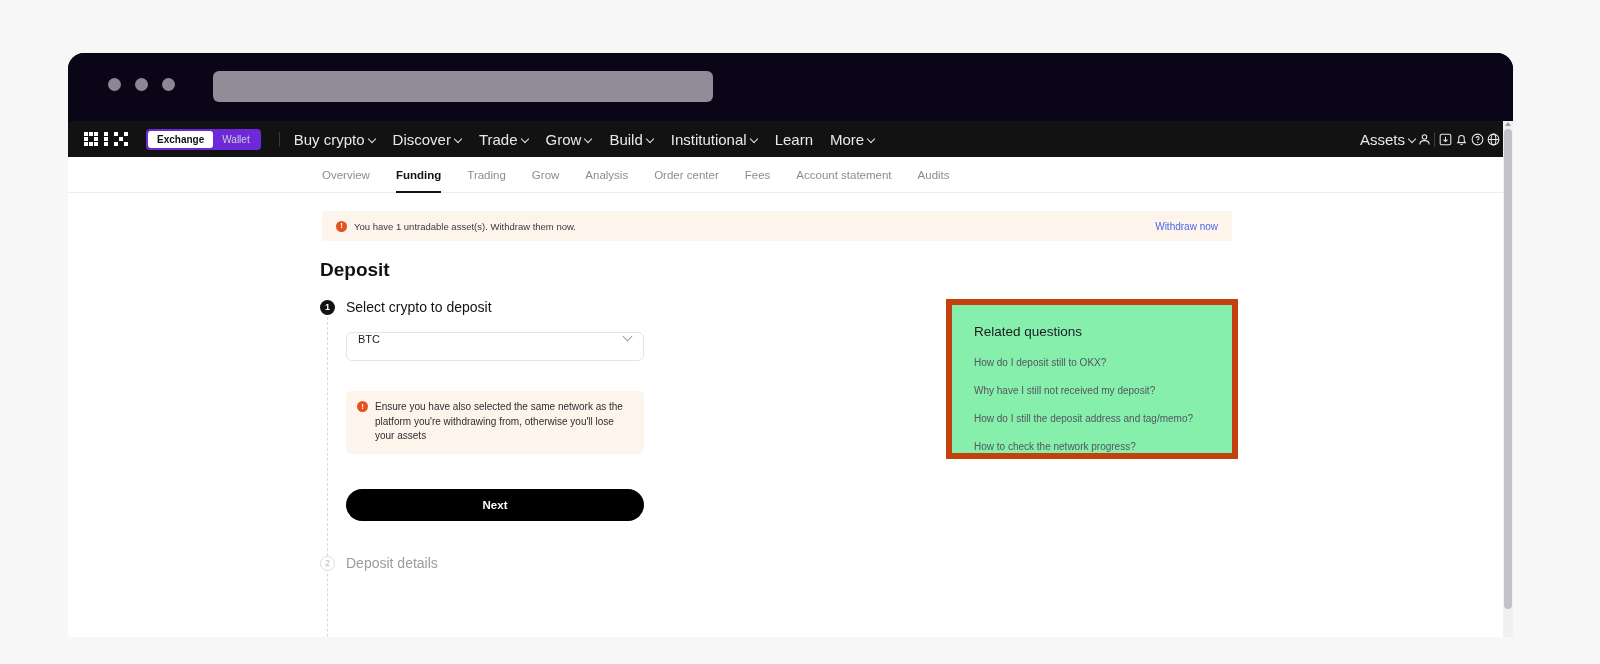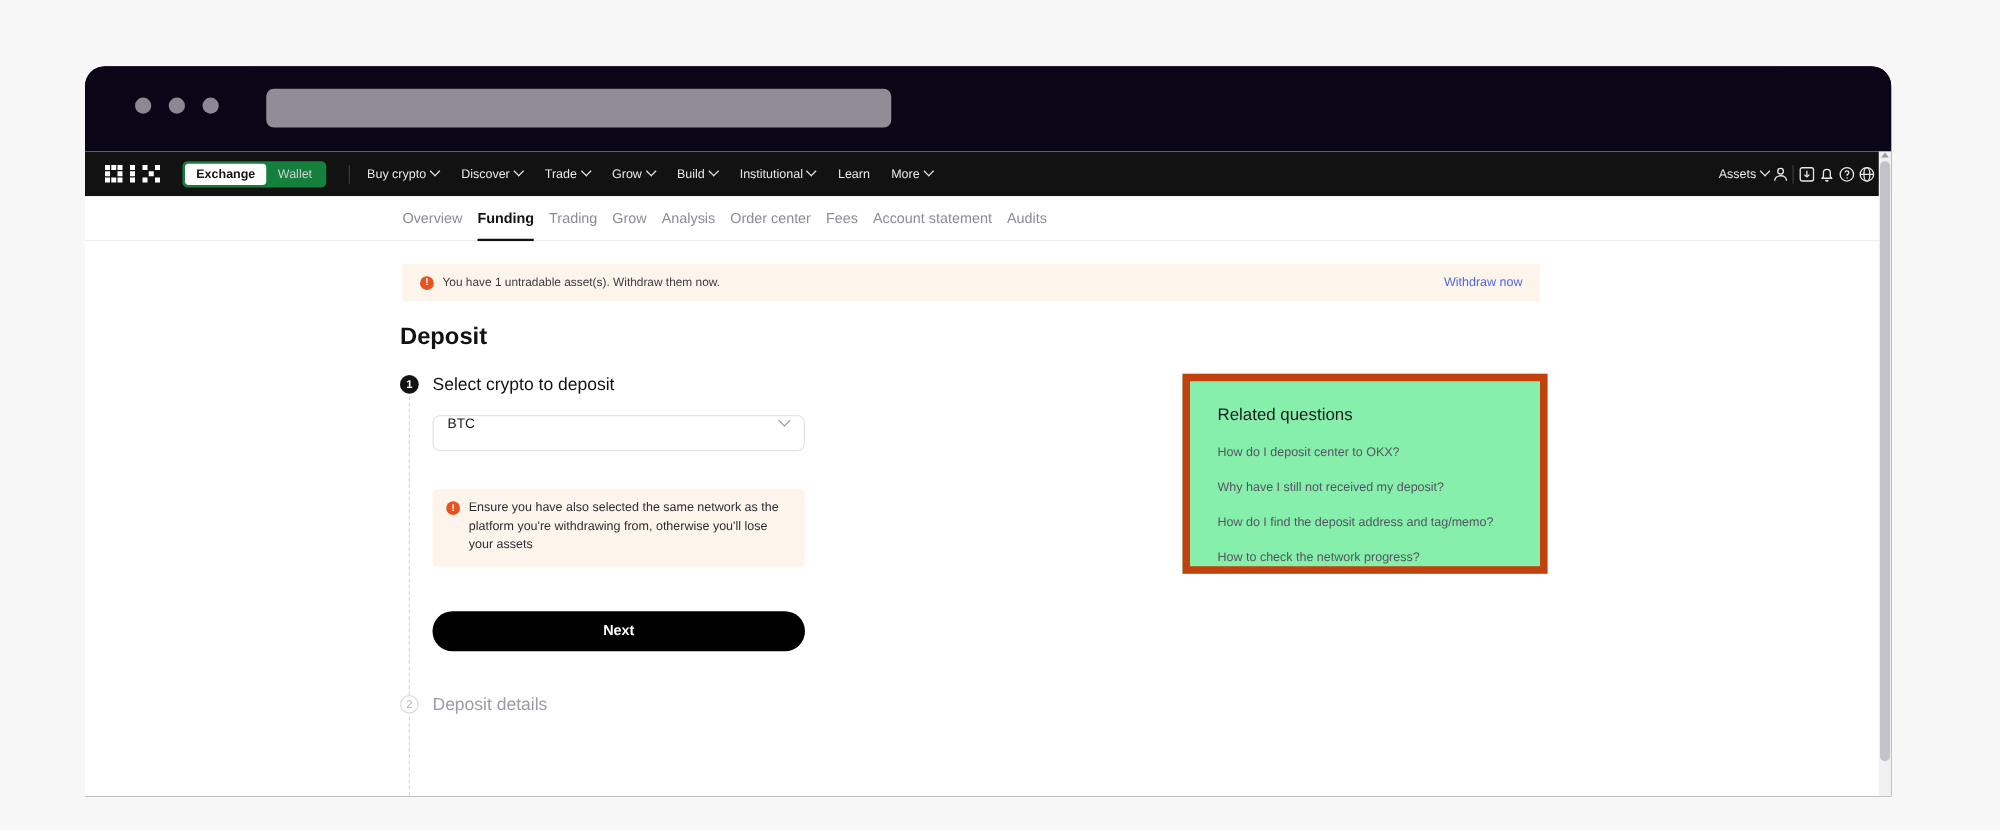--- a/index.html
+++ b/index.html
@@ -57,40 +57,40 @@
     font-size: 10.5px;
     white-space: nowrap;
   }
   #okx-logo { display: flex; align-items: center; margin-right: 18px; }
   .logo-grid { display: grid; grid-template-columns: repeat(9, 4px); grid-template-rows: repeat(3, 4px); gap: 1px; }
   .lg-on { background: #ffffff; }
   .lg-off { background: transparent; }
 
   #mode-toggle {
     display: flex;
-    background: #15803d;
+    background: #6d28d9;
     border-radius: 4px;
     padding: 2px;
     margin-right: 18px;
   }
   .mode-pill {
     padding: 3px 9px;
     border-radius: 3px;
     font-size: 10px;
     color: #cfcfd2;
     cursor: pointer;
   }
   .mode-pill.active { background: #ffffff; color: #121212; font-weight: 600; }
 
   .nav-divider { width: 1px; height: 15px; background: #3a3a3c; margin: 0 14px 0 0; }
 
   .nav-links { display: flex; align-items: center; gap: 17px; }
   .nav-link {
-    display: flex; gap: 4px;
-    color: #e8e8e8; font-size: 10px; cursor: pointer;
+    display: flex; align-items: center; gap: 4px;
+    color: #e8e8e8; font-size: 15px; cursor: pointer;
   }
   .chev { display: inline-block; width: 7px; height: 7px; position: relative; }
   .chev::before {
     content: ""; position: absolute; left: 0; top: 0;
     width: 5px; height: 5px;
     border-right: 1.2px solid currentColor;
     border-bottom: 1.2px solid currentColor;
     transform: rotate(45deg);
   }
 
@@ -100,21 +100,21 @@
   #nav-right .nav-divider { margin: 0 2px; }
 
   
   #sub-nav {
     height: 36px;
     background: #ffffff;
     border-bottom: 1px solid #ededf0;
     display: flex;
     align-items: center;
     padding-left: 254px;
-    gap: 12px;
+    gap: 26px;
     font-size: 11.5px;
   }
   .sub-tab { color: #8c8c96; cursor: pointer; position: relative; height: 36px; display: flex; align-items: center; }
   .sub-tab.active { color: #121212; font-weight: 600; }
   .sub-tab.active::after {
     content: ""; position: absolute; left: 0; right: 0; bottom: 0;
     height: 1.5px; background: #121212;
   }
 
   
@@ -444,23 +444,23 @@
         </div>
 
         <div class="step-row" id="step2">
           <div class="step-badge inactive">2</div>
           <div class="step-title inactive">Deposit details</div>
         </div>
       </div>
 
       <div id="related-card">
         <div id="related-title">Related questions</div>
-        <div class="related-q">How do I deposit center to OKX?</div>
+        <div class="related-q">How do I deposit still to OKX?</div>
         <div class="related-q">Why have I still not received my deposit?</div>
-        <div class="related-q">How do I find the deposit address and tag/memo?</div>
+        <div class="related-q">How do I still the deposit address and tag/memo?</div>
         <div class="related-q">How to check the network progress?</div>
       </div>
     </div>
 
     <div id="scrollbar-track">
       <div id="scroll-up-arrow"></div>
       <div id="scrollbar-thumb"></div>
     </div>
   </div>
 </div>

